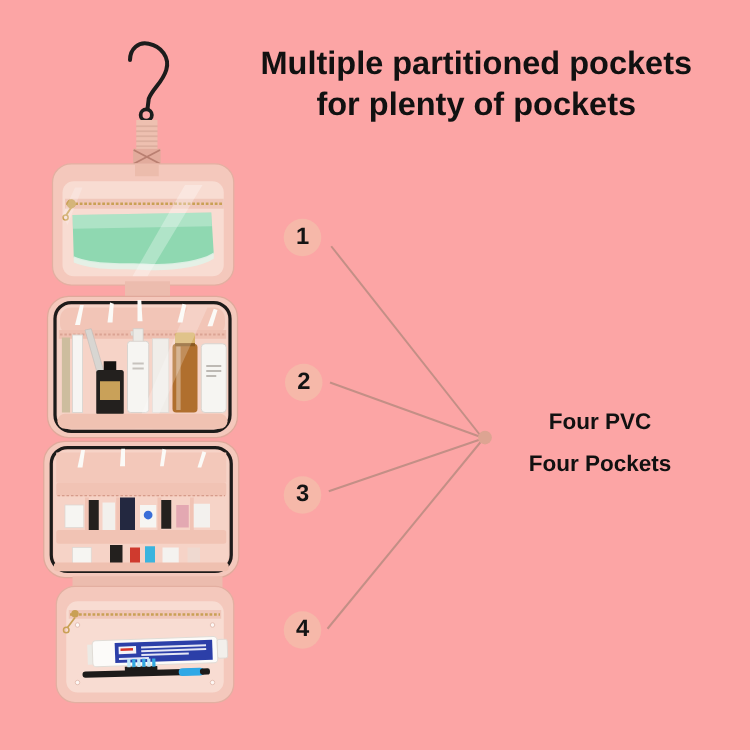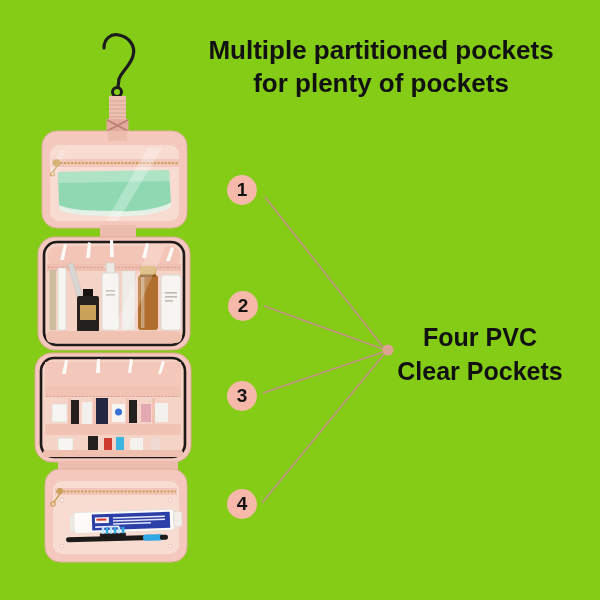--- a/index.html
+++ b/index.html
@@ -1,32 +1,32 @@
 <!DOCTYPE html>
 <html style="--ink: #111111; --marker-fill: #f6b8a9; --marker-text: #141414; --callout-line: #c38f86; --callout-dot: #dda492; --bag-pink: #f4c8bc; --strap-pink: #eec0b0; --bag-inner: #f6d3c7; --pvc-tint: #f8dcd2; --shelf-pink: #f1c3b4; --hinge-pink: #ecbcae; --trim-black: #1d1b1a; --hook-black: #1c1c1c; --zipper-gold: #c9a055; --towel-green: #8fd8b1; --towel-lace: #e2f2e8; --amber: #b06f2e; --amber-cap: #d8b269; --white-item: #f6f5f2; --dark-item: #23201e; --toothpaste-blue: #2c3fa8; --brush-blue: #2fa8e6;"><head>
 <meta charset="utf-8">
 <style>
   html,body{margin:0;padding:0;}
   body{
     width:600px;height:600px;background:#ffffff;
     font-family:"Liberation Sans", sans-serif;
     -webkit-font-smoothing:antialiased;
   }
-  .canvas{position:relative;width:600px;height:600px;background:#84cc16;overflow:hidden;}
+  .canvas{position:relative;width:600px;height:600px;background:#fca5a5;overflow:hidden;}
   svg.scene{position:absolute;left:0;top:0;}
 
   .title{
     position:absolute;left:191px;top:34px;width:380px;
     text-align:center;font-weight:bold;font-size:26px;line-height:33px;
     color:var(--ink);
   }
   .title div{white-space:nowrap;}
   .feature-label{
     position:absolute;left:388px;top:320px;width:184px;
-    text-align:center;font-weight:bold;font-size:25px;line-height:34px;
+    text-align:center;font-weight:bold;font-size:18px;line-height:34px;
     color:var(--ink);
   }
   .feature-label div{white-space:nowrap;}
   .marker{
     position:absolute;width:30px;height:30px;border-radius:50%;
     background:var(--marker-fill);color:var(--marker-text);
     font-weight:bold;font-size:19px;
     display:flex;align-items:center;justify-content:center;
   }
   .m1{left:227px;top:175px}
@@ -259,16 +259,16 @@
     <div>for plenty of pockets</div>
   </div>
 
   <div class="marker m1">1</div>
   <div class="marker m2">2</div>
   <div class="marker m3">3</div>
   <div class="marker m4">4</div>
 
   <div class="feature-label">
     <div>Four PVC</div>
-    <div>Clear Pockets</div>
+    <div>Four Pockets</div>
   </div>
 
 </div>
 
 </body></html>

